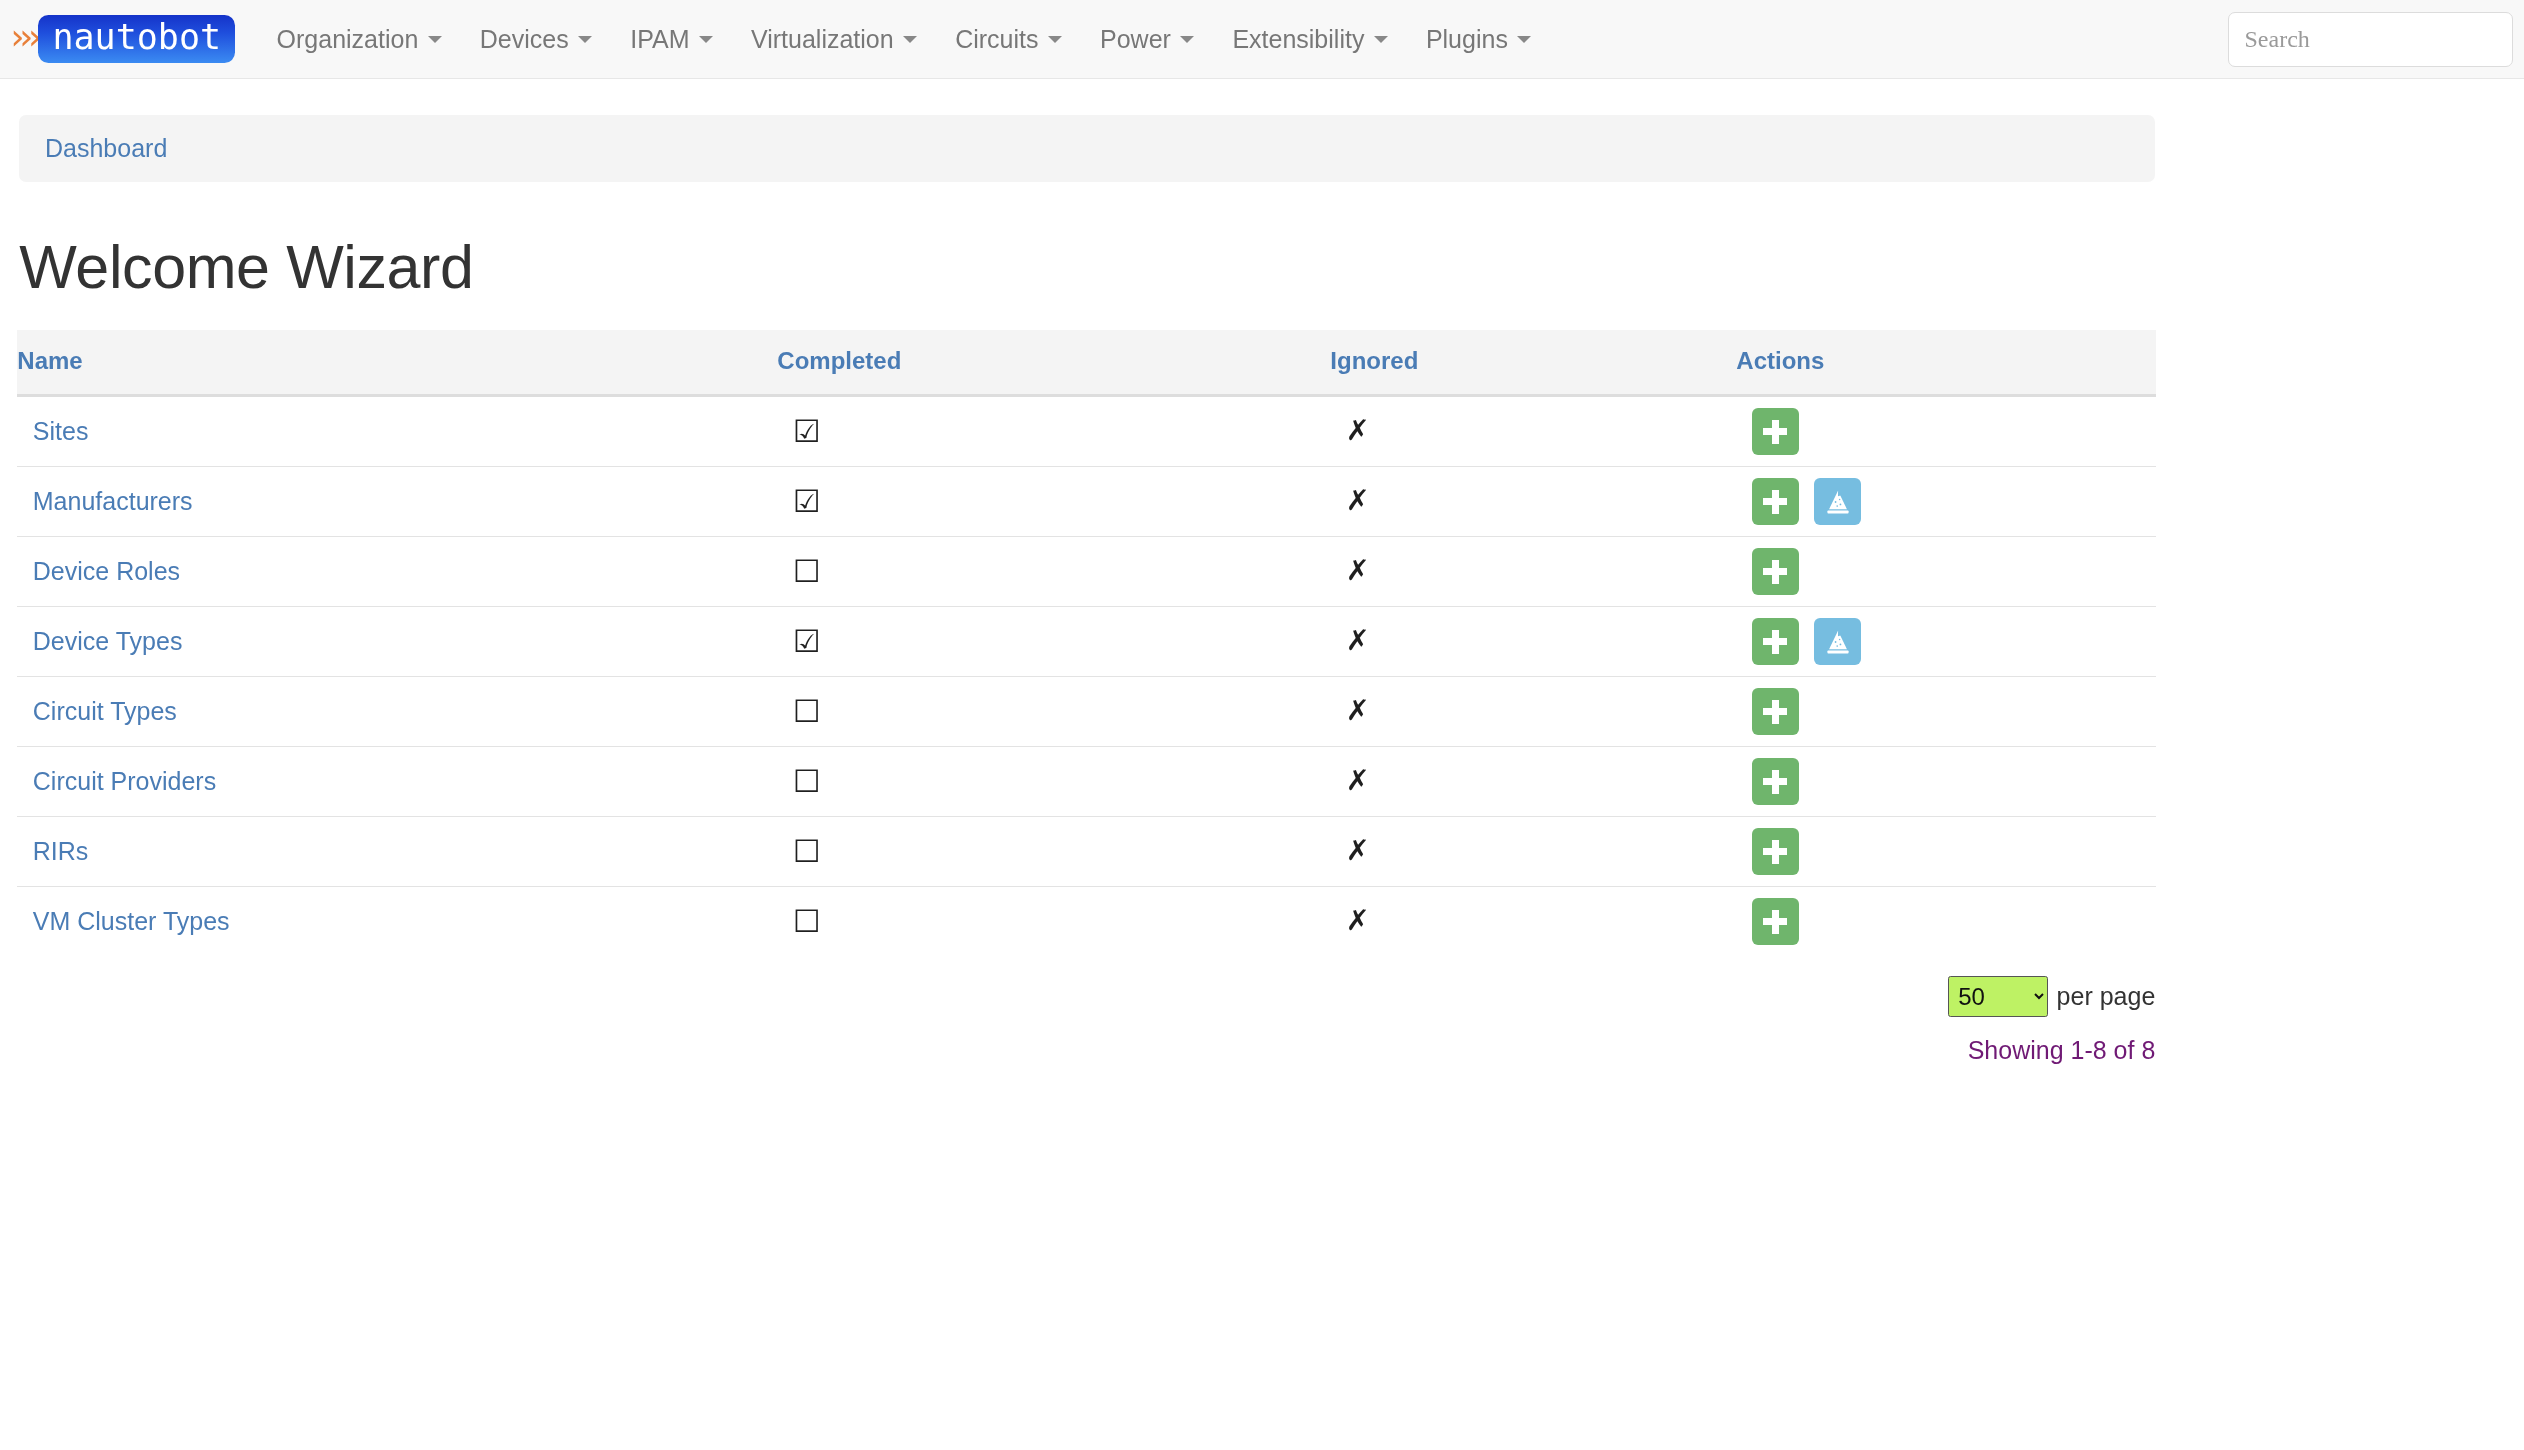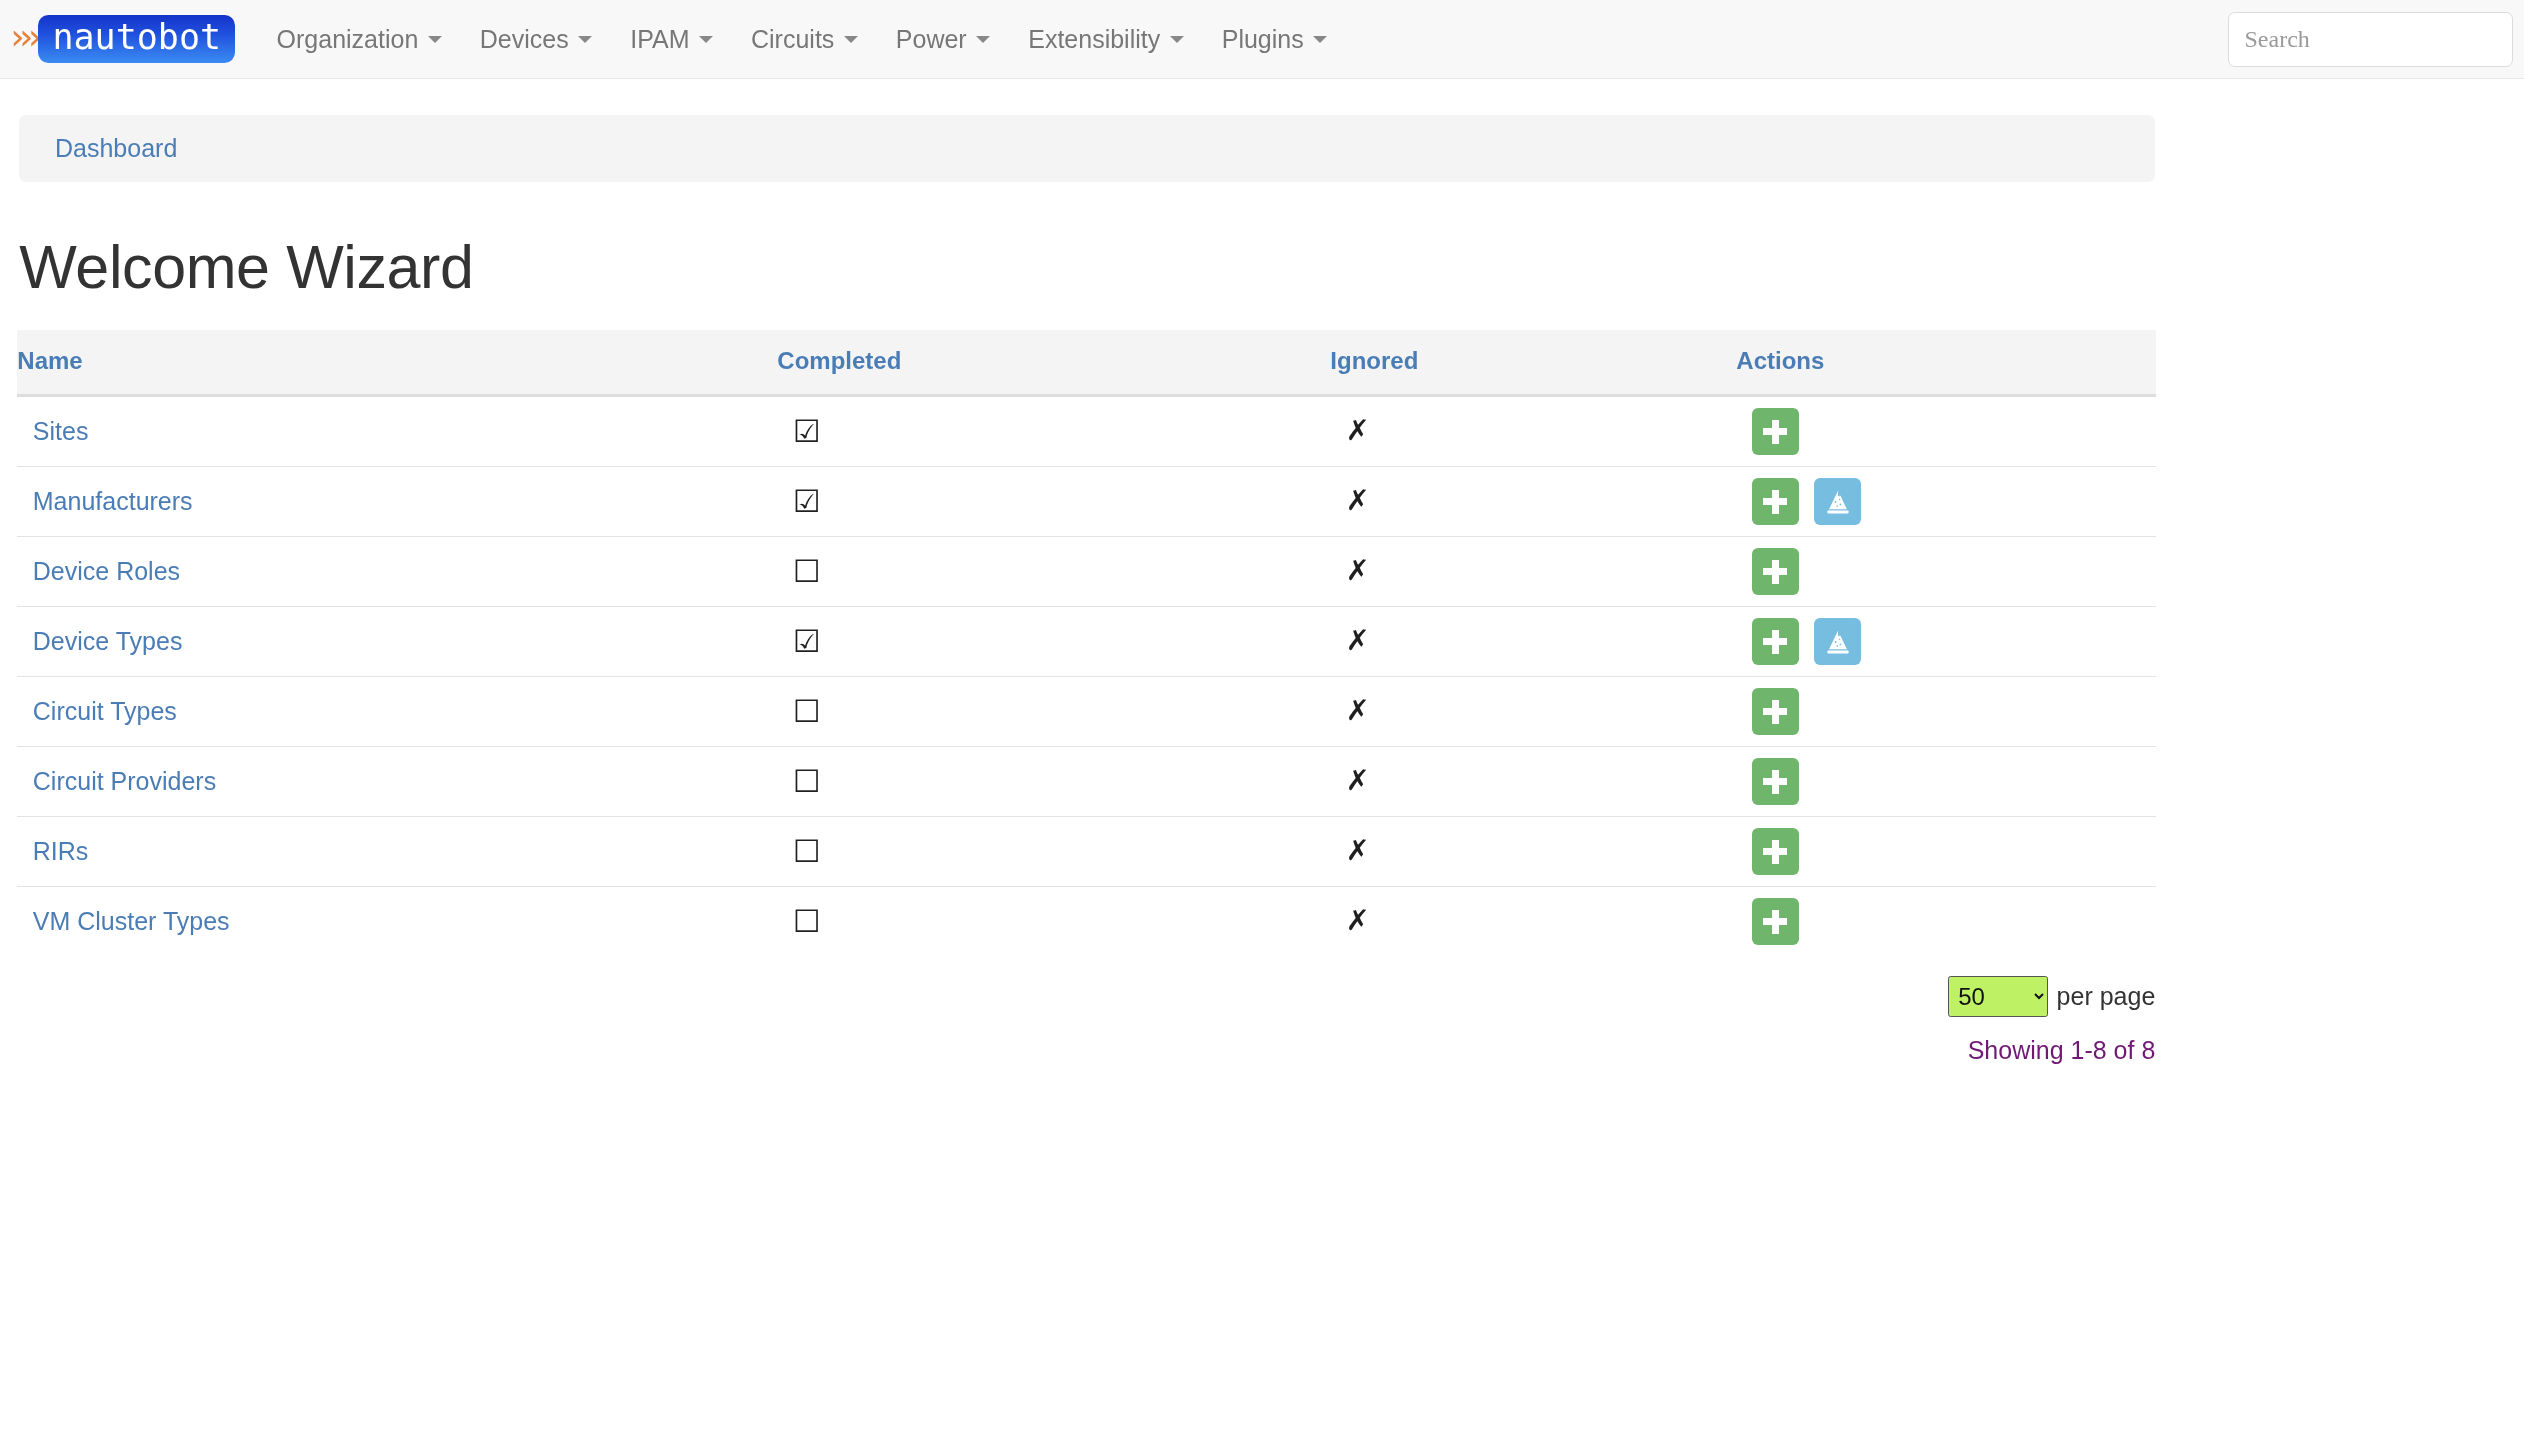--- a/index.html
+++ b/index.html
@@ -109,21 +109,21 @@
     left: 19px;
     width: 2136px;
     height: 67px;
     background: #f4f4f4;
     border-radius: 7px;
     display: flex;
     align-items: center;
     box-sizing: border-box;
   }
   .breadcrumb-link {
-    margin-left: 36px;
+    margin-left: 26px;
     color: #4a7cb5;
     font-size: 25px;
     text-decoration: none;
     cursor: pointer;
   }
 
   
   .page-title {
     position: absolute;
     top: 235px;
@@ -296,20 +296,24 @@
     <div class="nav-item">
       <span>Organization</span>
       <span class="caret"></span>
     </div>
     <div class="nav-item">
       <span>Devices</span>
       <span class="caret"></span>
     </div>
     <div class="nav-item">
       <span>IPAM</span>
+      <span class="caret"></span>
+    </div>
+    <div class="nav-item">
+      <span>Virtualization</span>
       <span class="caret"></span>
     </div>
     <div class="nav-item">
       <span>Circuits</span>
       <span class="caret"></span>
     </div>
     <div class="nav-item">
       <span>Power</span>
       <span class="caret"></span>
     </div>

